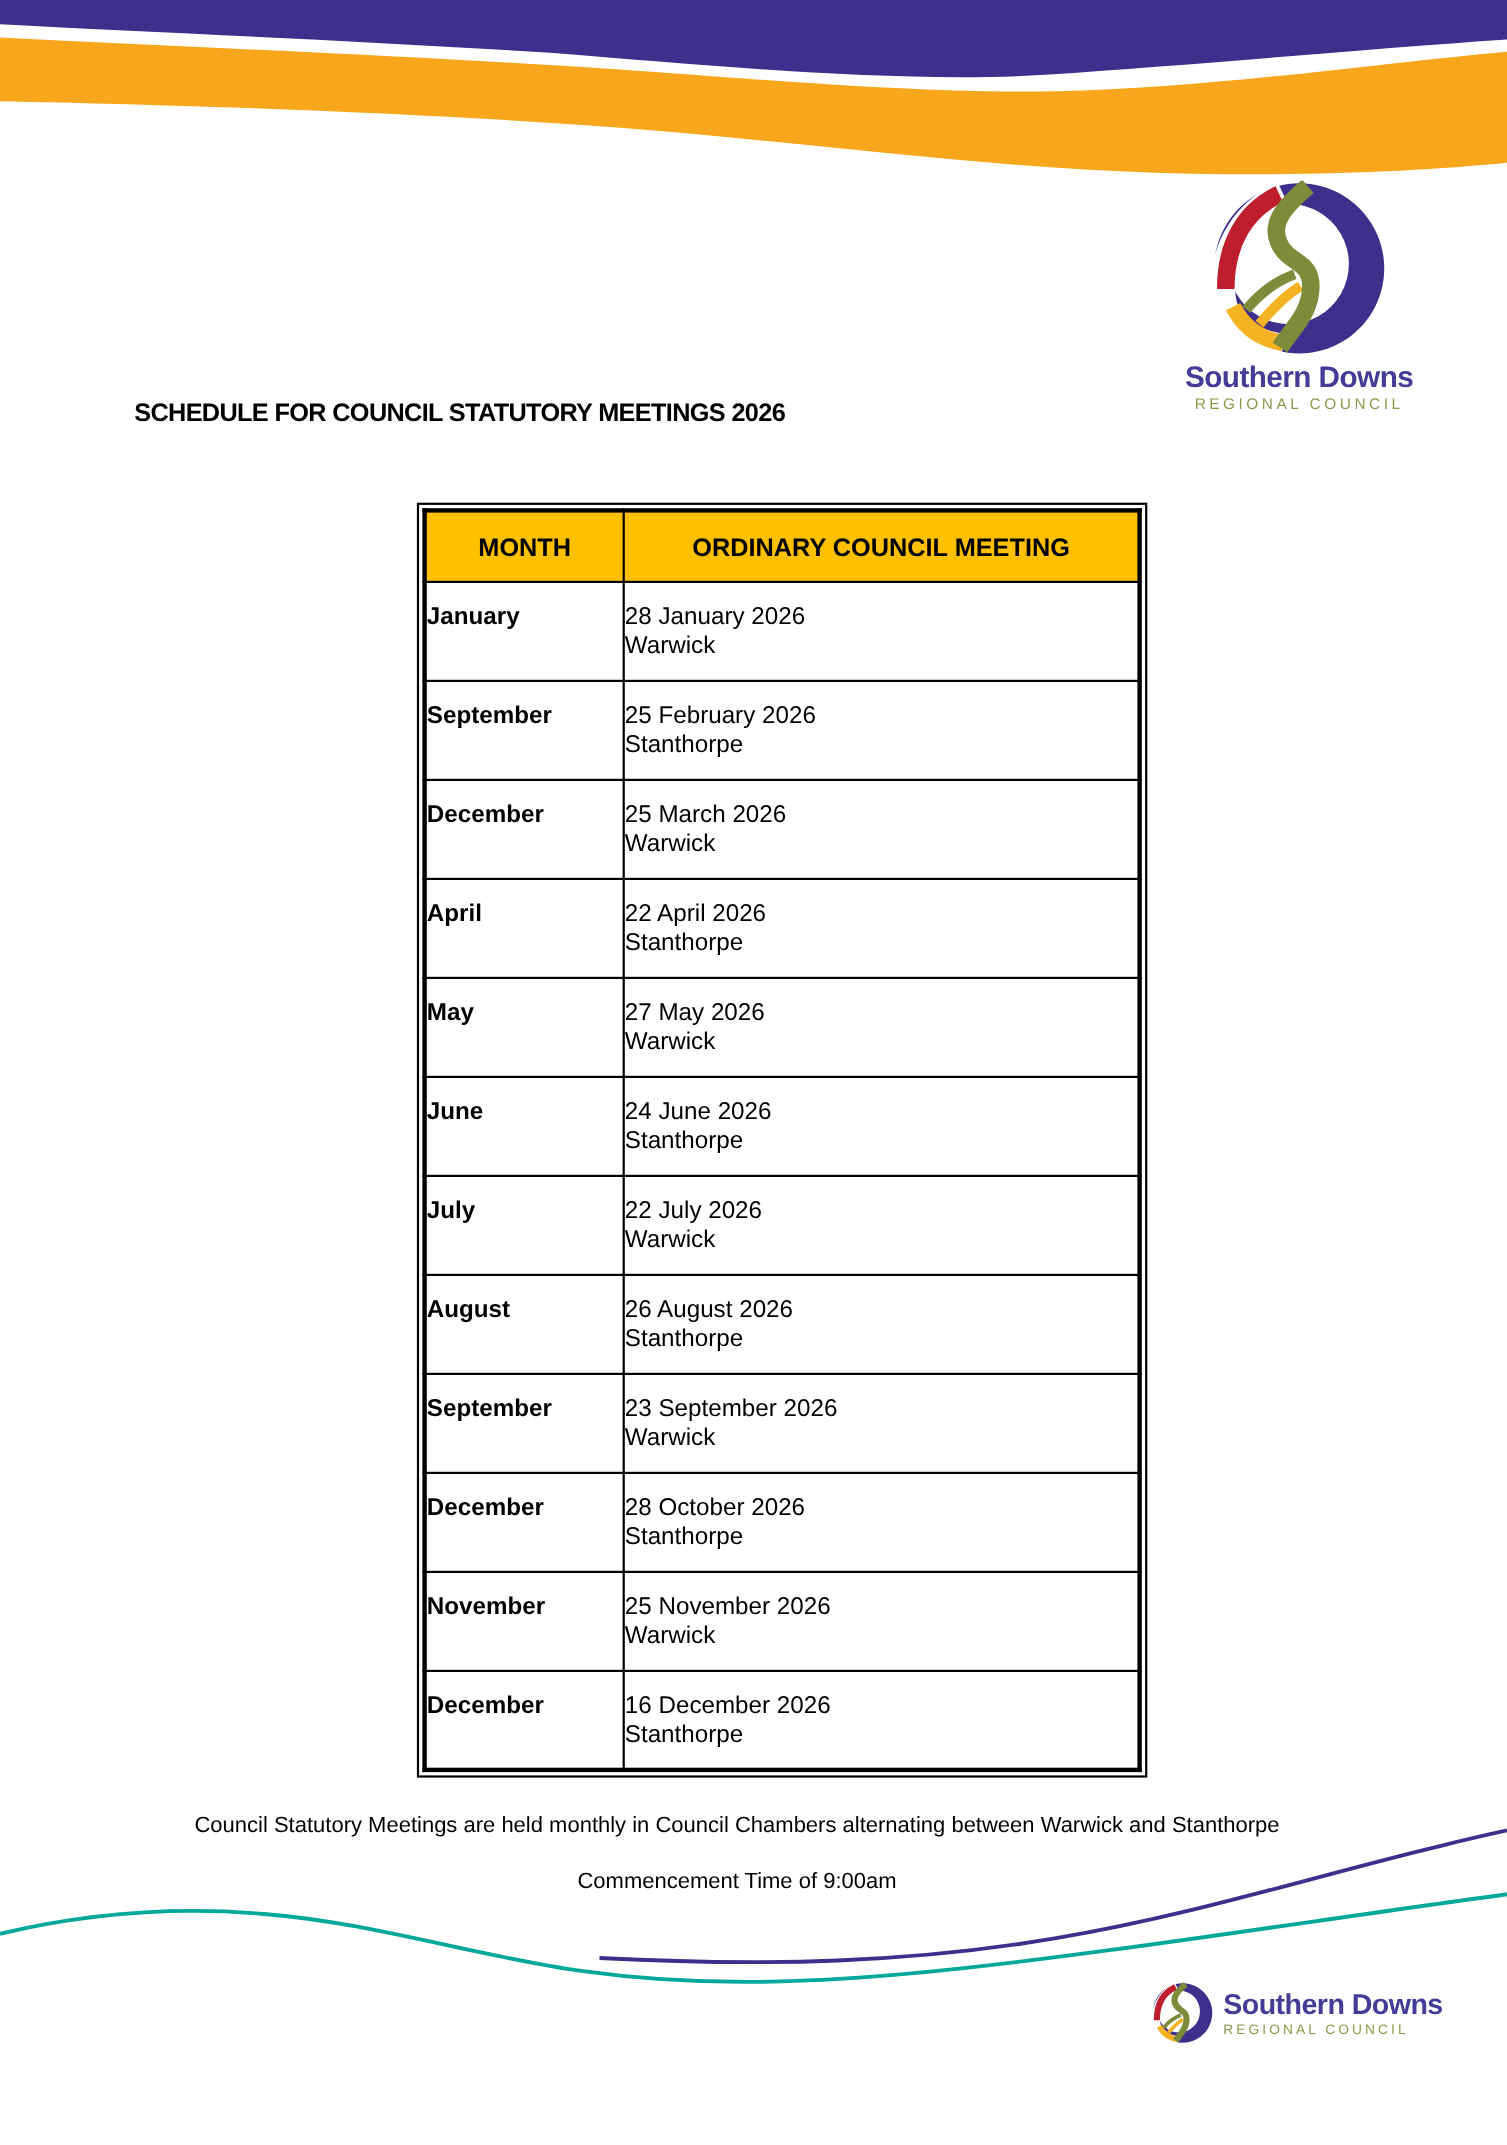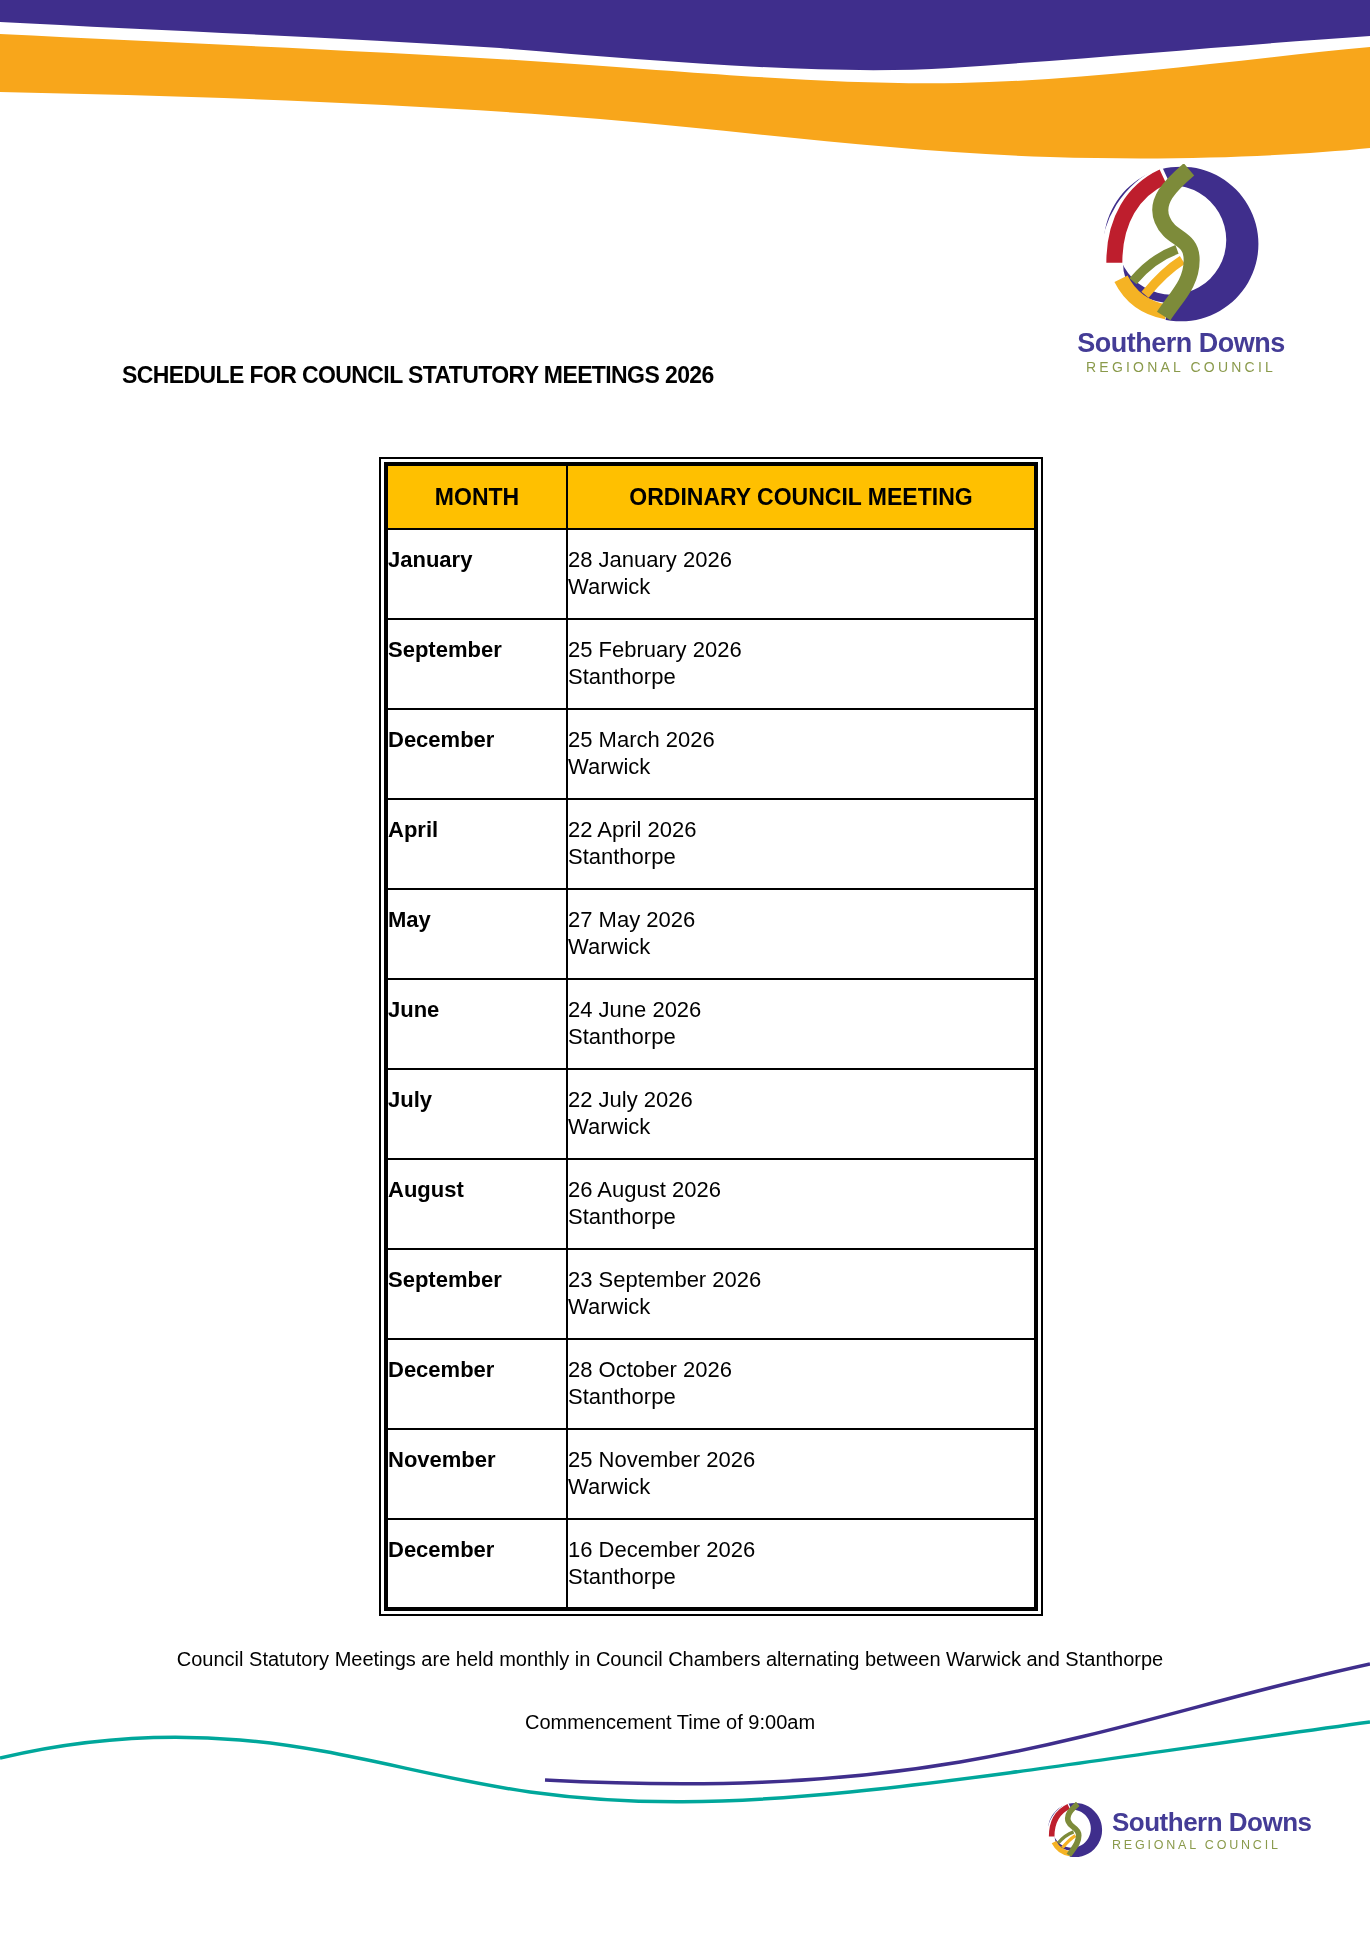--- a/index.html
+++ b/index.html
@@ -29,21 +29,21 @@
   th{background:#FFC000;font-size:23px;font-weight:bold;height:62px;text-align:center;vertical-align:middle;padding:0 10px;}
   th.col-month{width:158px;}
   th.col-meeting{width:446px;}
   tbody tr{height:90px;}
   td{vertical-align:top;text-align:left;font-size:22px;line-height:27px;padding:16px 0 0 0;}
   td.month{font-weight:bold;}
 
   
   .note{position:absolute;left:25px;width:1290px;text-align:center;font-size:20px;}
   .note1{top:1648px;}
-  .note2{top:1699px;margin-top:12px;}
+  .note2{top:1699px;}
 
   
   .footer-wave{position:absolute;left:0;top:1640px;display:block;}
 
   
   .logo-bottom{position:absolute;left:1047px;top:1802px;display:flex;align-items:center;gap:9px;}
   .logo-bottom .mark-sm{width:56px;height:56px;display:block;}
   .logo-bottom .name-sm{font-size:26px;font-weight:bold;color:#443C96;letter-spacing:-0.5px;line-height:27px;white-space:nowrap;}
   .logo-bottom .sub-sm{font-size:12.5px;color:#8A9A4B;letter-spacing:2.8px;margin-top:2px;white-space:nowrap;}
 </style>

